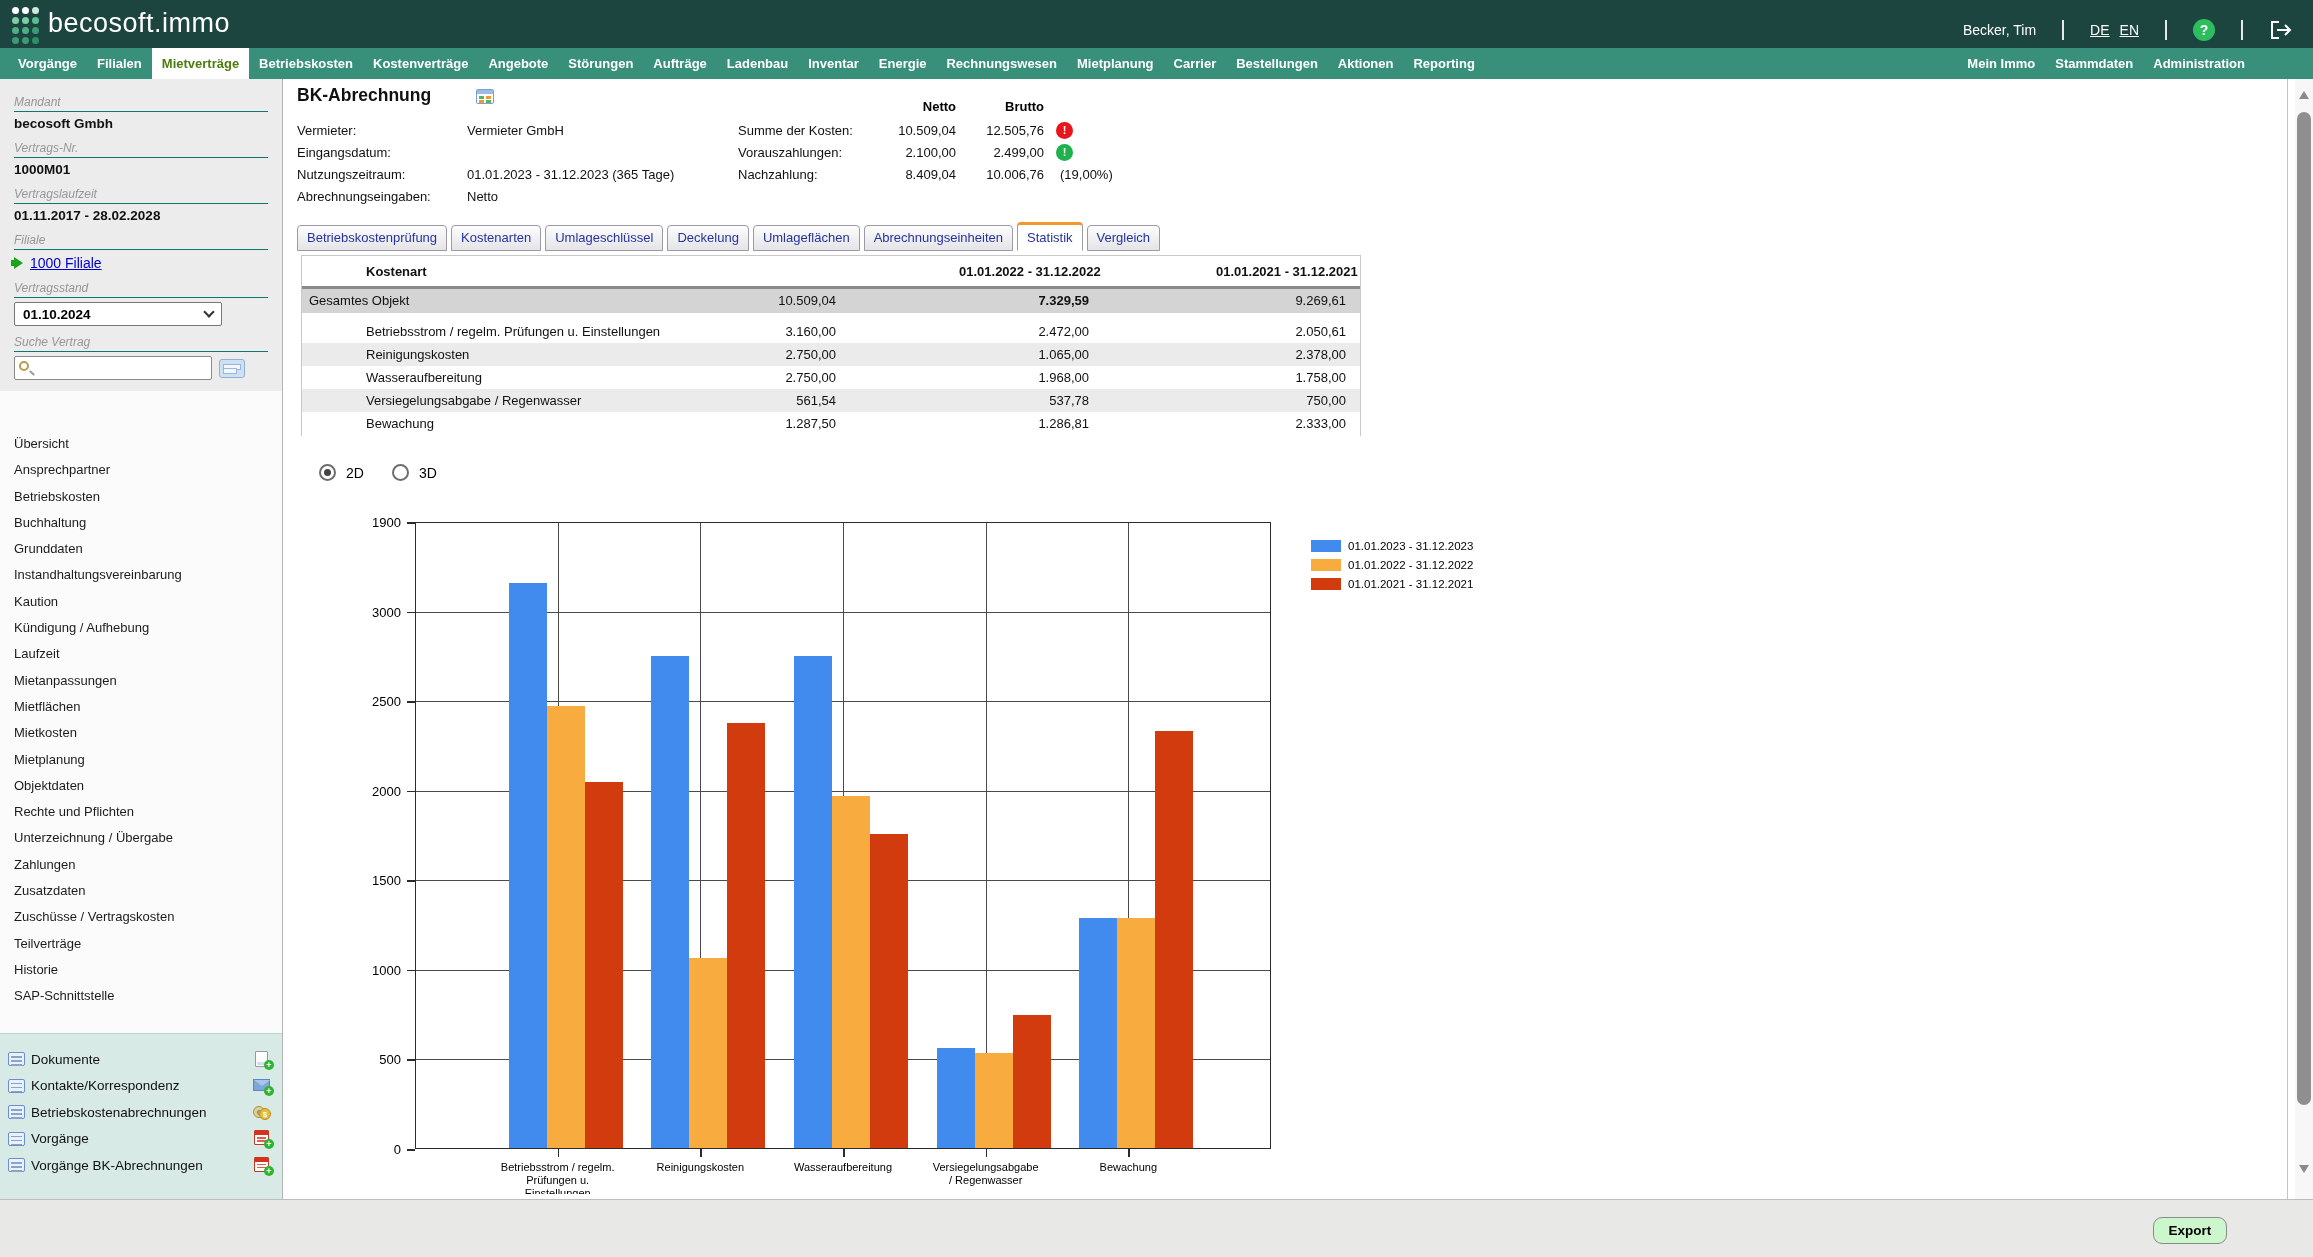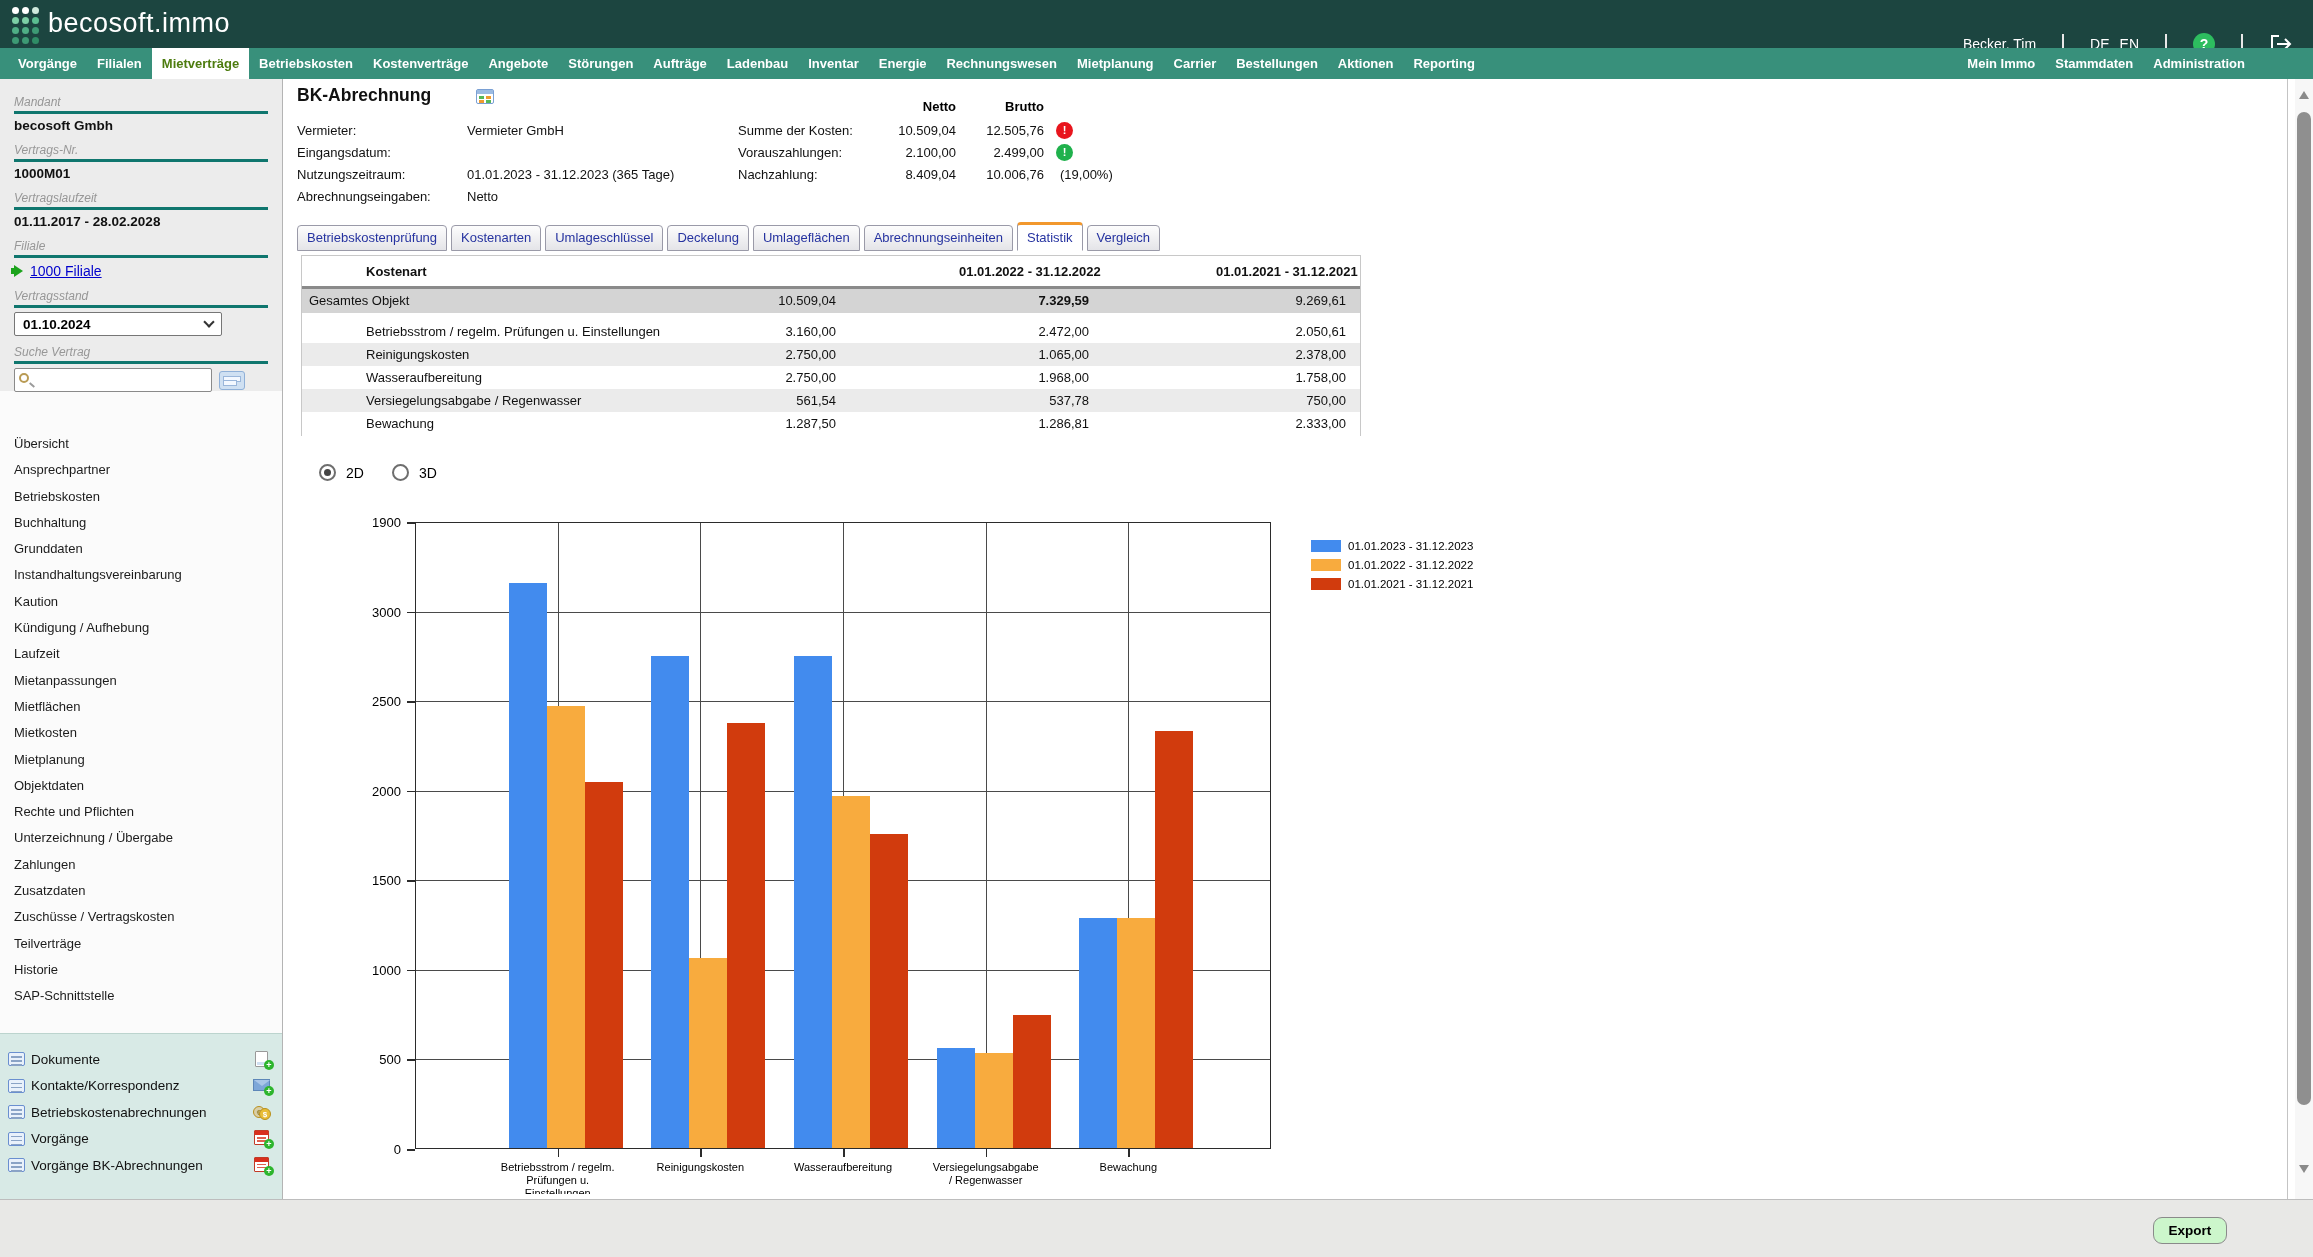--- a/index.html
+++ b/index.html
@@ -5,36 +5,36 @@
   * { margin:0; padding:0; box-sizing:border-box; font-family:"Liberation Sans", sans-serif; }
   html,body { background:#d8d8d8; }
   #app { position:relative; width:2313px; height:1257px; background:#fff; overflow:hidden; }
 
   
   .tophdr { position:absolute; left:0; top:0; width:2313px; height:48px; background:#1c4540; }
   .logo { position:absolute; left:12px; top:3px; display:flex; align-items:flex-start; }
   .dotgrid { display:grid; grid-template-columns:repeat(3,7px); grid-auto-rows:7px; gap:3px; margin-top:4px; margin-right:9px; }
   .dot { width:7px; height:7px; border-radius:50%; }
   .logo-text { color:#fff; font-size:27px; letter-spacing:0.5px; line-height:40px; }
-  .hdr-right { position:absolute; right:20px; top:18px; height:52px; display:flex; align-items:center; gap:26px; color:#fff; font-size:14px; }
+  .hdr-right { position:absolute; right:20px; top:4px; height:52px; display:flex; align-items:center; gap:26px; color:#fff; font-size:14px; }
   .hdr-sep { width:2px; height:20px; background:#e8e8e8; }
   .lang { display:flex; gap:10px; }
   .lang span { text-decoration:underline; cursor:pointer; }
   .help-badge { width:22px; height:22px; border-radius:50%; background:#2dbd5f; color:#fff; font-weight:bold; font-size:14px; display:flex; align-items:center; justify-content:center; cursor:pointer; }
 
   
   .menubar { position:absolute; left:0; top:48px; width:2313px; height:31px; background:#38907b; display:flex; align-items:stretch; padding-left:8px; }
   .mitem { color:#fff; font-weight:bold; font-size:13px; line-height:31px; padding:0 10px; cursor:pointer; white-space:nowrap; }
   .mitem.active { background:#fff; color:#4d7c0f; }
   .menu-right { margin-left:auto; display:flex; padding-right:58px; }
 
   
   .sidebar { position:absolute; left:0; top:79px; width:283px; height:1120px; background:#fbfbfb; border-right:1px solid #b4b4b4; }
   .side-fields { position:absolute; left:0; top:0; width:100%; height:312px; background:#ececec; padding:16px 14px 0 14px; }
-  .sf-label { font-size:12px; font-style:italic; color:#979797; border-bottom:3px solid #0f766e; padding-bottom:2px; margin-bottom:4px; }
+  .sf-label { font-size:12px; font-style:italic; color:#979797; border-bottom:1px solid #0f766e; padding-bottom:2px; margin-bottom:4px; }
   .sf-value { font-size:13.5px; font-weight:bold; color:#111; margin-bottom:9px; min-height:16px; }
   .sf-row { display:flex; align-items:center; gap:7px; margin-bottom:9px; min-height:18px; }
   .green-arrow { width:0; height:0; border-left:9px solid #1ca31c; border-top:6px solid transparent; border-bottom:6px solid transparent; position:relative; }
   .green-arrow::before { content:""; position:absolute; left:-12px; top:-3px; width:5px; height:6px; background:#1ca31c; }
   .sf-link { color:#0000cc; text-decoration:underline; font-size:14px; cursor:pointer; }
   .selectbox { width:208px; height:24px; background:#fff; border:1px solid #767676; border-radius:2px; display:flex; align-items:center; padding:0 8px; cursor:pointer; }
   .selectbox .val { font-weight:bold; font-size:13.5px; flex:1; }
   .chev { width:8px; height:8px; border-right:2px solid #333; border-bottom:2px solid #333; transform:rotate(45deg); margin-top:-4px; }
   .searchwrap { position:relative; width:198px; height:24px; }
   .searchwrap input { width:100%; height:100%; border:1px solid #8a8a8a; border-radius:2px; padding:0 4px 0 24px; font-size:13px; background:#fff; }

